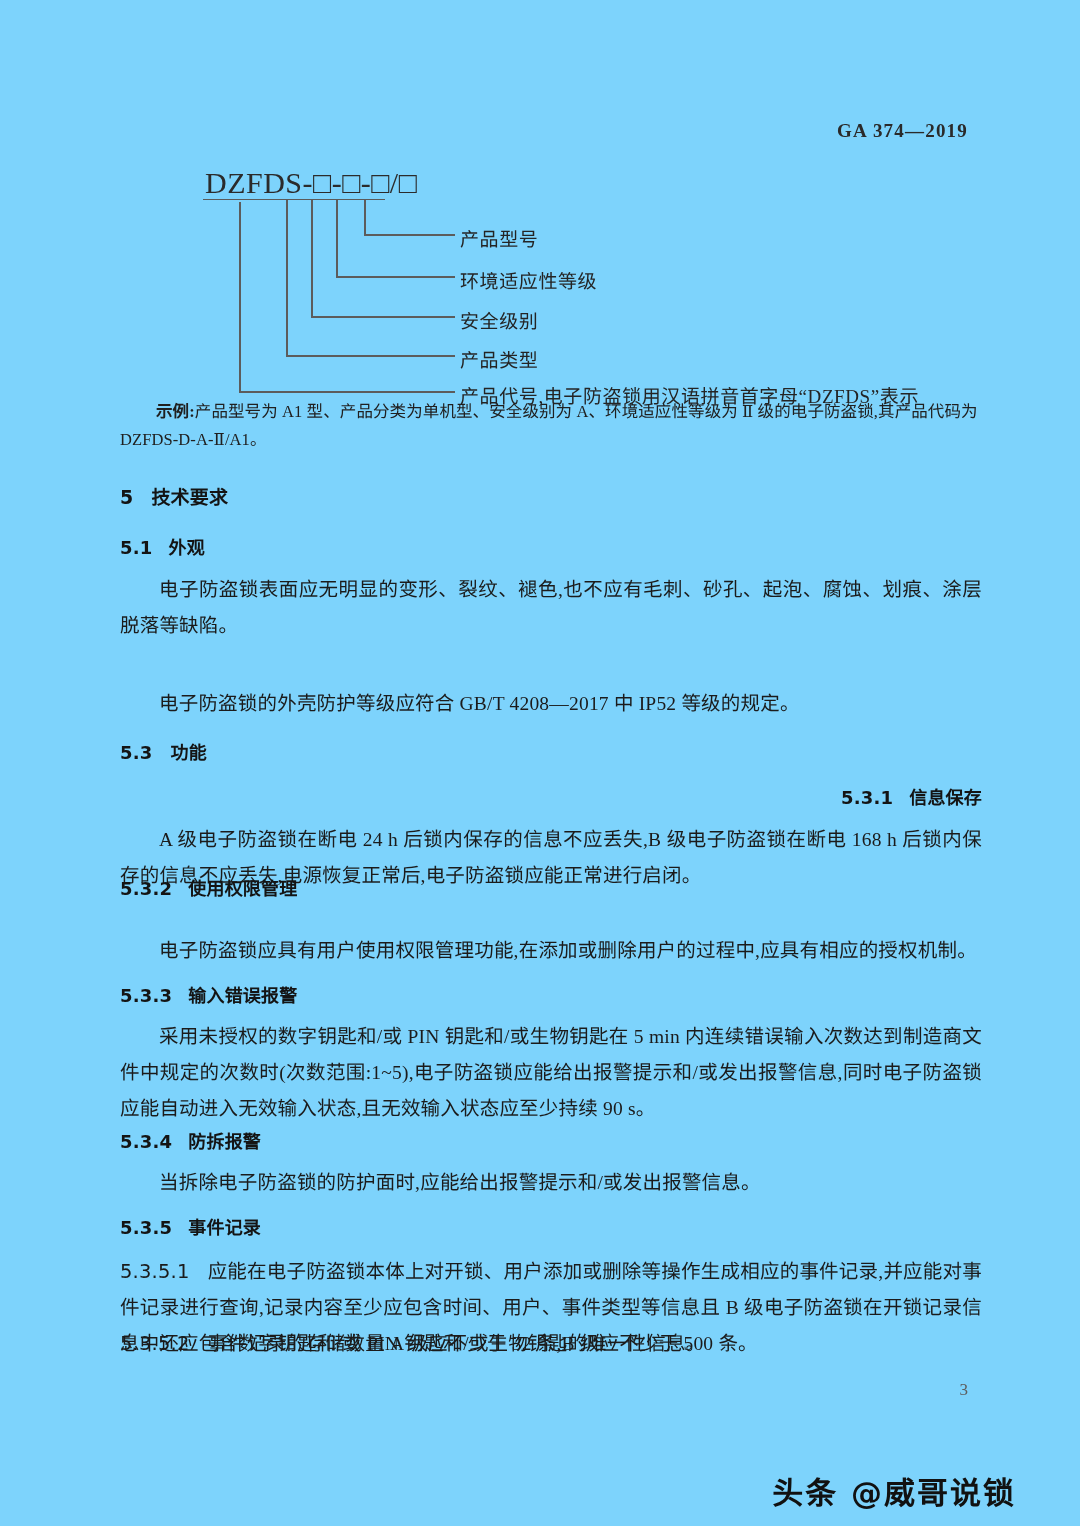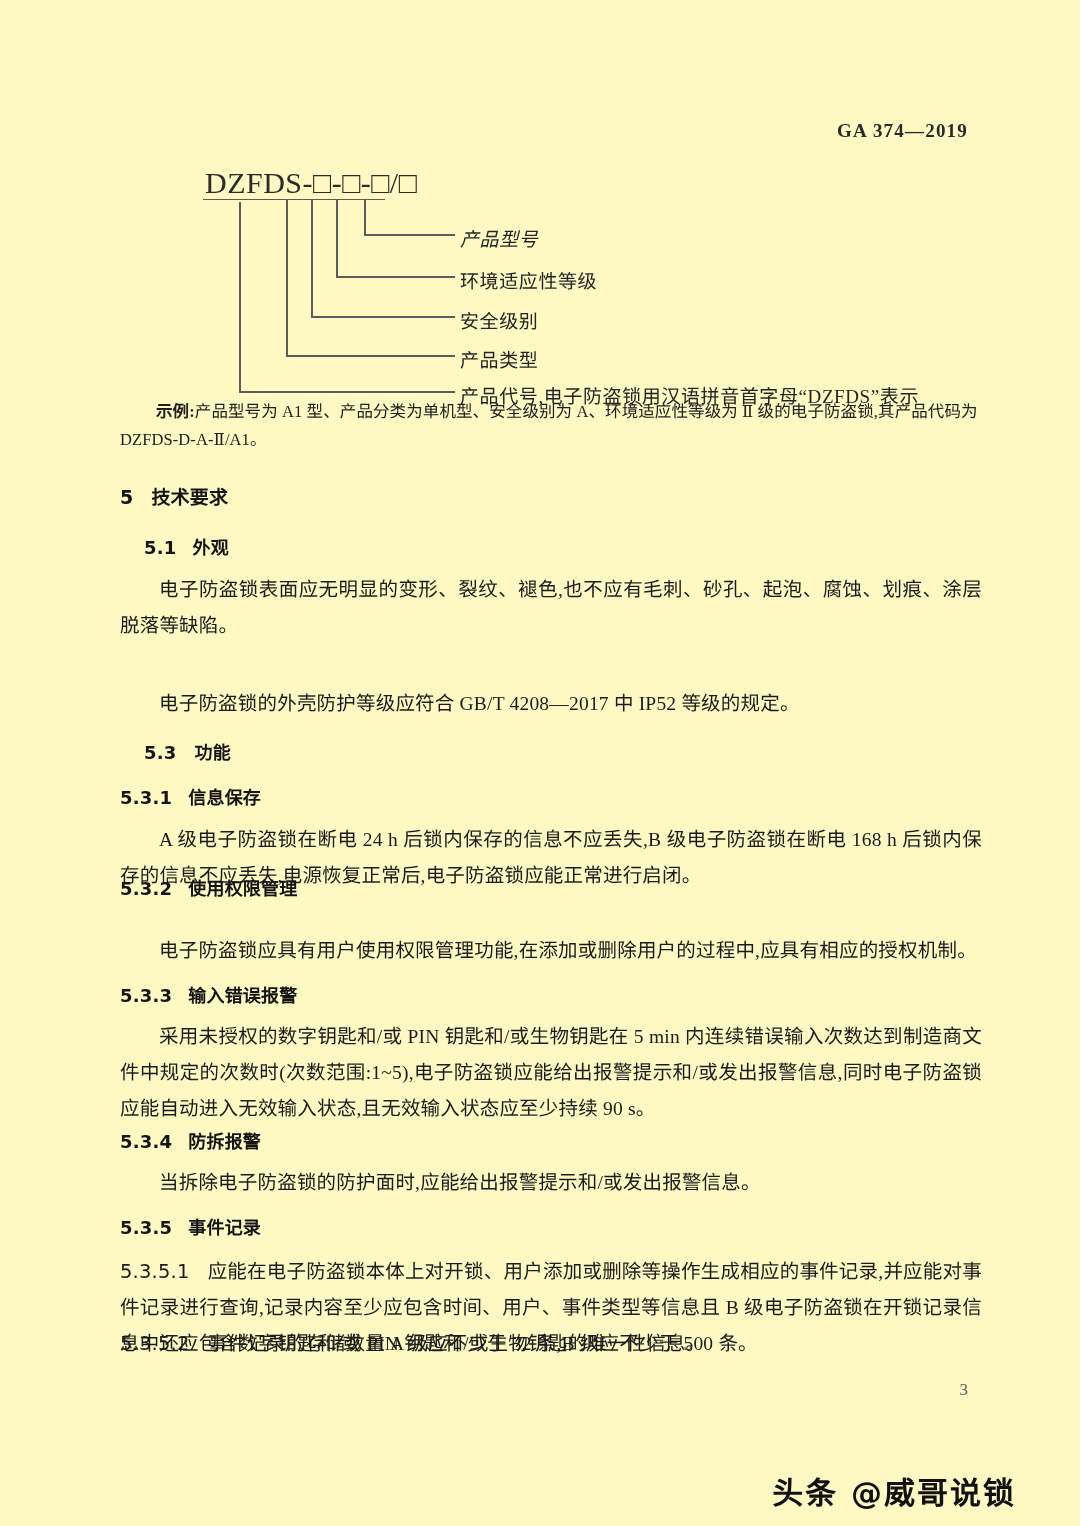--- a/index.html
+++ b/index.html
@@ -13,21 +13,21 @@
     height: 1526px;
     position: relative;
     font-family: "Liberation Serif", "DejaVu Serif", serif;
     color: #1c1c1c;
     overflow: hidden;
   }
 
   .page {
     position: absolute;
     inset: 0;
-    background: #fef9c3;
+    background: #7dd3fc;
     padding-left: 44px;
   }
 
   
   .running-head {
     position: absolute;
     top: 120px;
     right: 112px;
     font-family: "Liberation Serif", serif;
     font-weight: bold;
@@ -100,21 +100,21 @@
     width: 862px;
   }
   h2.clause, h3.clause, h4.clause {
     margin: 0;
     font-family: "DejaVu Sans", "Liberation Sans", sans-serif;
     font-weight: bold;
     color: #141414;
     letter-spacing: 0.2px;
   }
   h2.clause { font-size: 19px; }
-  h3.clause { font-size: 18px; margin-left: 24px; }
+  h3.clause { font-size: 18px; }
   h4.clause { font-size: 18px; }
   .num { display: inline-block; font-family: "DejaVu Sans", "Liberation Sans", sans-serif; }
   .gap-s { display: inline-block; width: 16px; }
   .gap-m { display: inline-block; width: 18px; }
 
   p.para {
     margin: 0;
     font-family: "Liberation Serif", "DejaVu Serif", serif;
     font-size: 19.5px;
     line-height: 36px;
@@ -169,21 +169,21 @@
         <path d="M217 40 L217 117 L335 117"></path>
 
         <path d="M192 40 L192 157 L335 157"></path>
 
         <path d="M167 40 L167 196 L335 196"></path>
 
         <path d="M120 42 L120 232 L335 232"></path>
       </g>
     </svg>
 
-    <div class="leader-label" style="left:340px; top:64px;font-style:italic;">产品型号</div>
+    <div class="leader-label" style="left:340px; top:64px;">产品型号</div>
     <div class="leader-label" style="left:340px; top:106px;">环境适应性等级</div>
     <div class="leader-label" style="left:340px; top:146px;">安全级别</div>
     <div class="leader-label" style="left:340px; top:185px;">产品类型</div>
     <div class="leader-label" style="left:340px; top:221px;">产品代号,电子防盗锁用汉语拼音首字母“DZFDS”表示</div>
   </div>
 
   <div class="example">
     <span class="ex-indent"></span><span class="lead">示例:</span><span>产品型号为 A1 型、产品分类为单机型、安全级别为 A、环境适应性等级为 Ⅱ 级的电子防盗锁,其产品代码为</span>
     <br>
     <span>DZFDS-D-A-Ⅱ/A1。</span>
@@ -201,21 +201,21 @@
   </div>
 
   <div class="block" style="top:686px;">
     <p class="para indent">电子防盗锁的外壳防护等级应符合 GB/T 4208—2017 中 IP52 等级的规定。</p>
   </div>
 
   <div class="block" style="top:738px;">
     <h3 class="clause"><span class="num">5.3</span><span class="gap-m"></span><span>功能</span></h3>
   </div>
 
-  <div class="block" style="top:783px;">
+  <div class="block" style="top:783px;text-align:right;">
     <h4 class="clause"><span class="num">5.3.1</span><span class="gap-s"></span><span>信息保存</span></h4>
   </div>
   <div class="block" style="top:822px;">
     <p class="para indent">A 级电子防盗锁在断电 24 h 后锁内保存的信息不应丢失,B 级电子防盗锁在断电 168 h 后锁内保存的信息不应丢失,电源恢复正常后,电子防盗锁应能正常进行启闭。</p>
   </div>
 
   <div class="block" style="top:874px;">
     <h4 class="clause"><span class="num">5.3.2</span><span class="gap-s"></span><span>使用权限管理</span></h4>
   </div>
   <div class="block" style="top:933px;">

